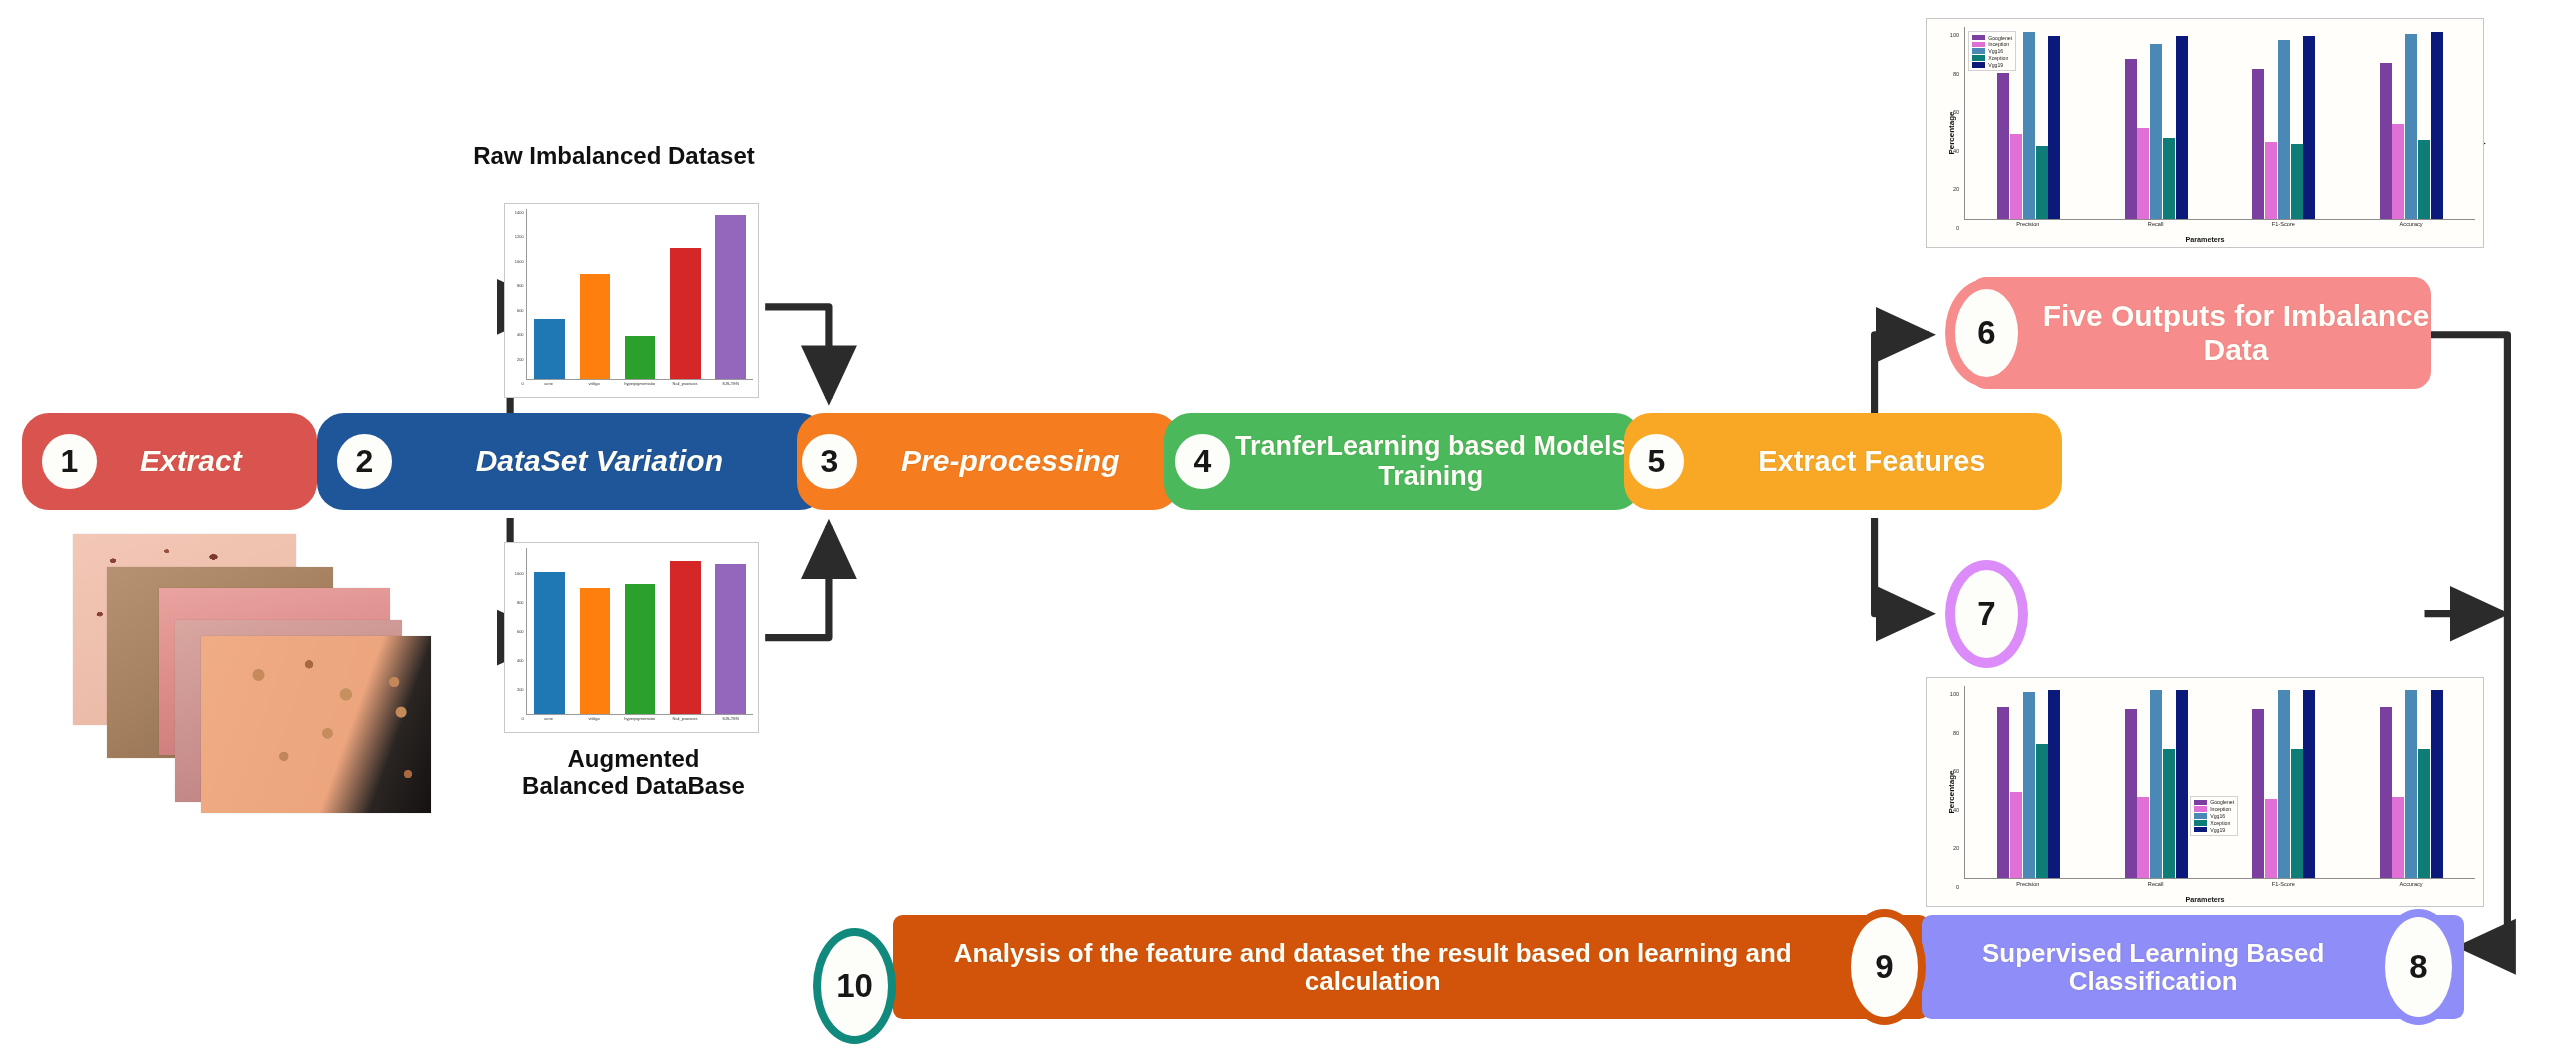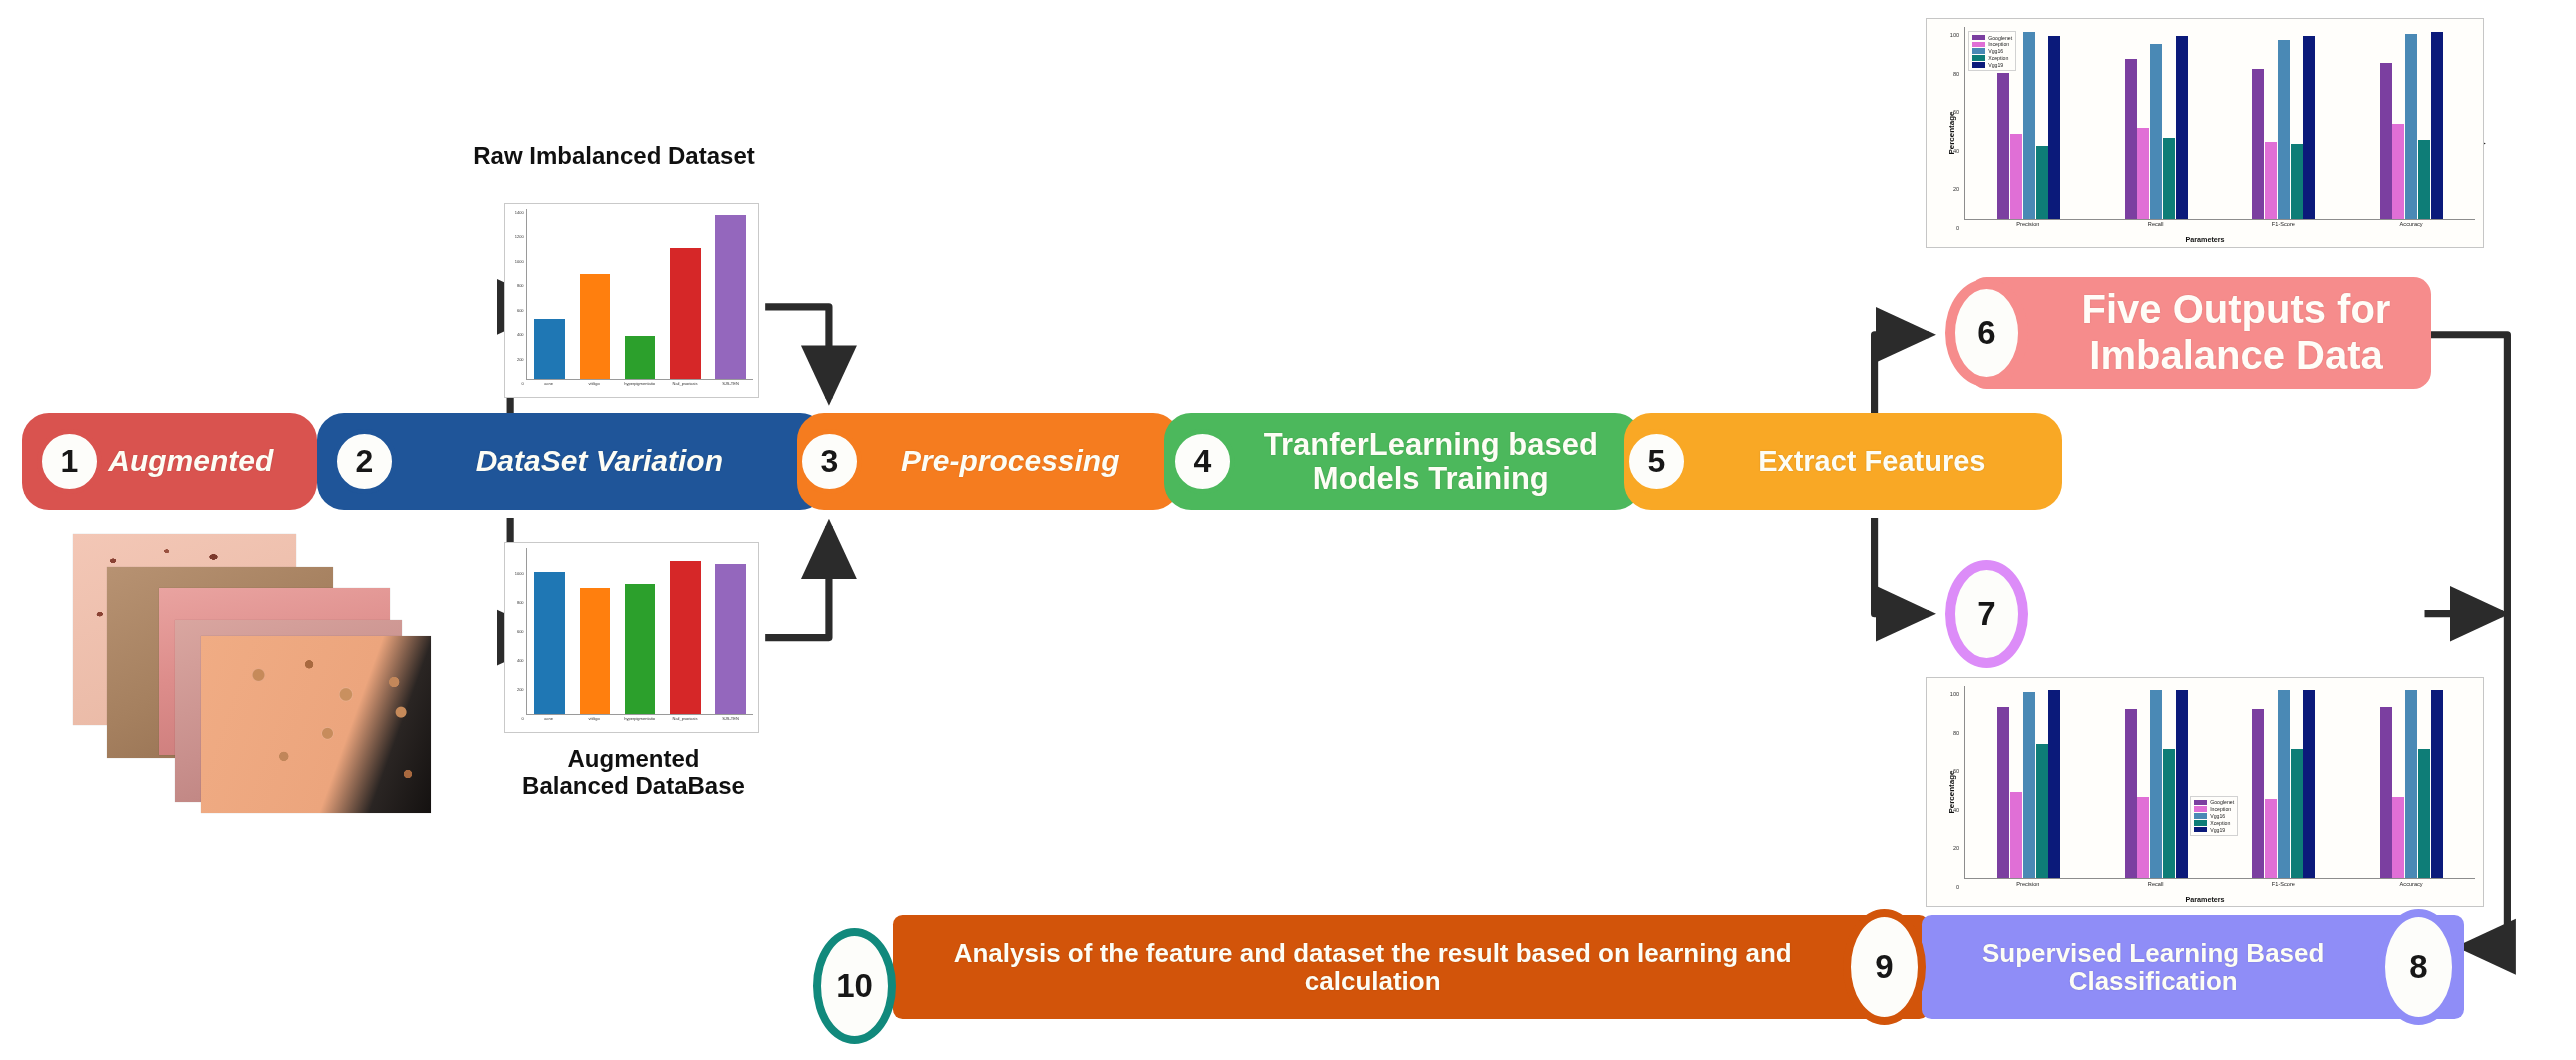--- a/index.html
+++ b/index.html
@@ -404,45 +404,45 @@
                   radial-gradient(circle 11px at 63% 33%, #c9905f 0%, #c9905f 52%, #eaad8b 62%, transparent 68%),
                   radial-gradient(circle 8.8px at 84% 26%, #c3875a 0%, #c3875a 55%, transparent 62%),
                   radial-gradient(circle 9.6px at 55% 55%, #c78c5c 0%, #c78c5c 52%, #eaad8b 62%, transparent 68%),
                   radial-gradient(circle 8px at 36% 68%, #c1865a 0%, #c1865a 55%, transparent 62%),
                   radial-gradient(circle 9.6px at 87% 43%, #c68a5a 0%, #c68a5a 52%, transparent 62%),
                   radial-gradient(circle 7.2px  at 90% 78%, #a8693f 0%, #a8693f 55%, transparent 62%),
                   linear-gradient(110deg,#f0ac84 0%,#eca57d 62%,#2a2523 79%,#141110 100%);"></div>
   </div>
 
   <div class="pill" style="left:22px;top:413px;width:295px;height:97px;background:#d9534f;font-size:30px;font-style:italic;">
-    <div class="pill-label" style="padding-left:49px;">Augmented</div>
+    <div class="pill-label" style="padding-left:49px;">Extract</div>
   </div>
   <div class="badge" style="left:37px;top:429px;width:65px;height:65px;border:5.6px solid #d9534f;font-size:32px;">1</div>
 
   <div class="pill" style="left:317px;top:413px;width:510px;height:97px;background:#1f5599;font-size:30px;font-style:italic;">
     <div class="pill-label" style="padding-left:61px;">DataSet Variation</div>
   </div>
   <div class="badge" style="left:332px;top:429px;width:65px;height:65px;border:5.6px solid #1f5599;font-size:32px;">2</div>
 
   <div class="pill" style="left:797px;top:413px;width:383px;height:97px;background:#f57c1f;font-size:30px;font-style:italic;">
     <div class="pill-label" style="padding-left:50px;">Pre-processing</div>
   </div>
   <div class="badge" style="left:797px;top:429px;width:65px;height:65px;border:5.6px solid #f57c1f;font-size:32px;">3</div>
 
-  <div class="pill" style="left:1164px;top:413px;width:478px;height:97px;background:#4cb85c;font-size:31px;">
+  <div class="pill" style="left:1164px;top:413px;width:478px;height:97px;background:#4cb85c;font-size:27px;">
     <div class="pill-label" style="padding-left:62px;">TranferLearning based Models Training</div>
   </div>
   <div class="badge" style="left:1170px;top:429px;width:65px;height:65px;border:5.6px solid #4cb85c;font-size:32px;">4</div>
 
   <div class="pill" style="left:1624px;top:413px;width:438px;height:97px;background:#f9a825;font-size:29px;">
     <div class="pill-label" style="padding-left:64px;">Extract Features</div>
   </div>
   <div class="badge" style="left:1624px;top:429px;width:65px;height:65px;border:5.6px solid #f9a825;font-size:32px;">5</div>
 
-  <div class="outbox" style="left:1969px;top:277px;width:462px;height:112px;background:#f68c8c;font-size:40px;">
+  <div class="outbox" style="left:1969px;top:277px;width:462px;height:112px;background:#f68c8c;font-size:30px;">
     <span style="padding-left:72px;">Five Outputs for Imbalance Data</span>
   </div>
   <div class="badge" style="left:1945px;top:279px;width:83px;height:108px;border:10.4px solid #f68c8c;border-radius:50%;font-size:33px;">6</div>
 
   <div class="badge" style="left:1945px;top:560px;width:83px;height:108px;border:10.4px solid #dc8cf8;border-radius:50%;font-size:33px;">7</div>
 
   <div class="badge" style="left:813px;top:928px;width:83px;height:116px;border:8.8px solid #11897c;border-radius:50%;font-size:33px;">10</div>
 
   <div class="pill" style="left:893px;top:915px;width:1036px;height:104px;background:#d2540a;font-size:26px;border-radius:9.6px;">
     <div class="pill-label" style="padding-right:83px;">Analysis of the feature and dataset the result based on learning and calculation</div>

